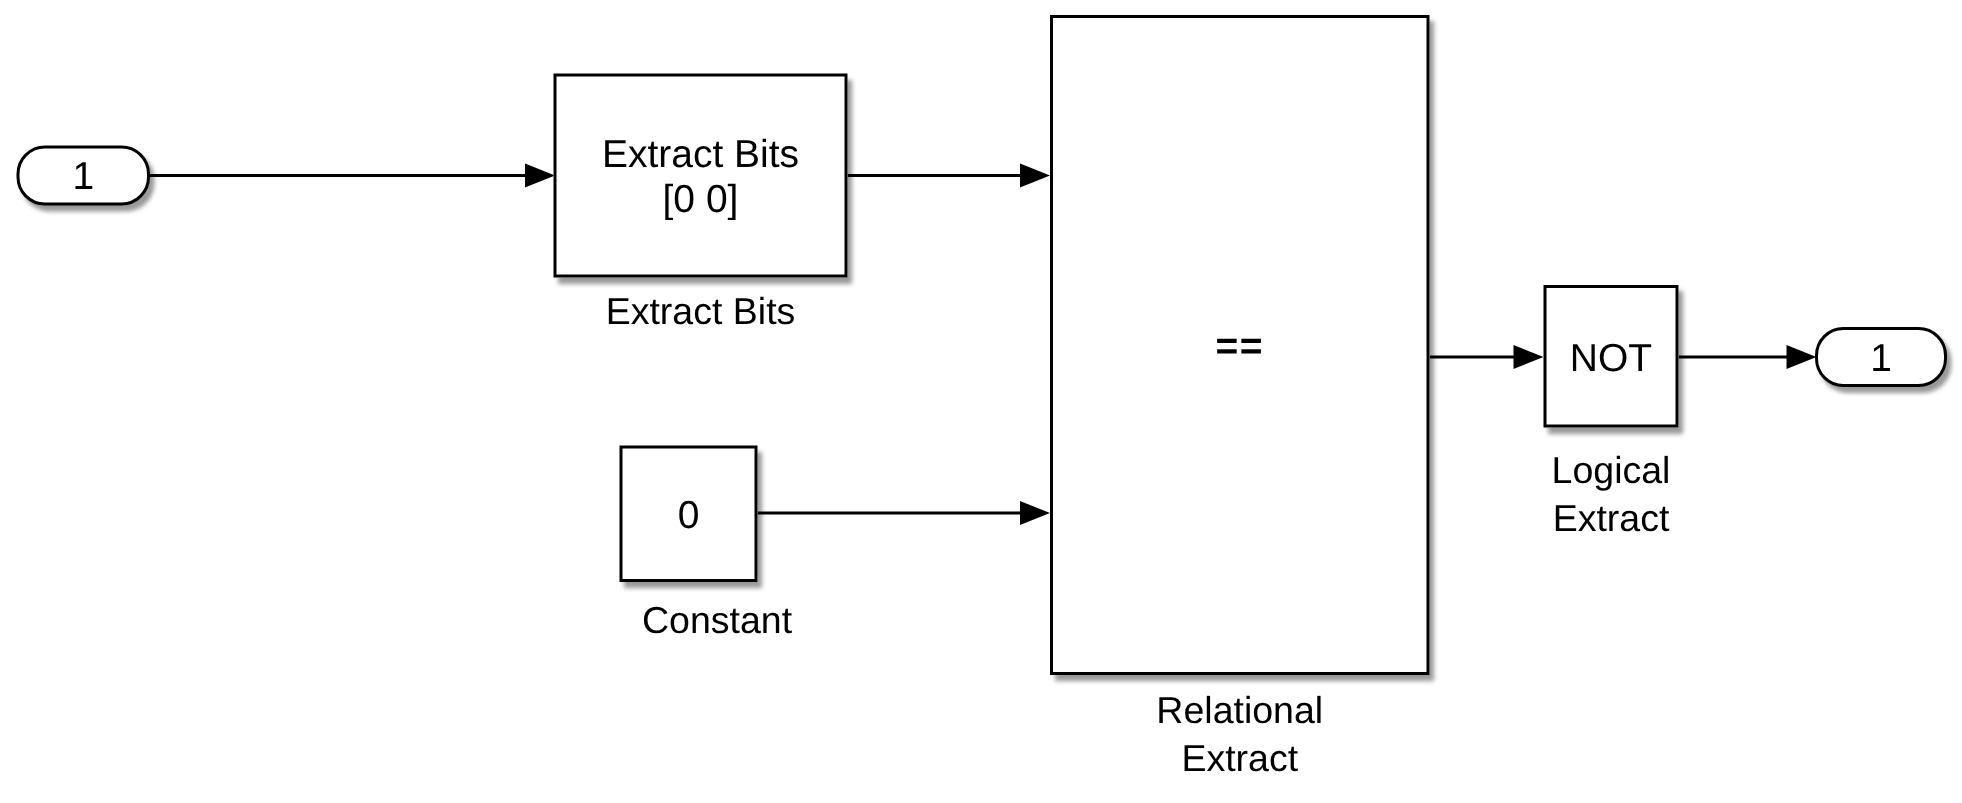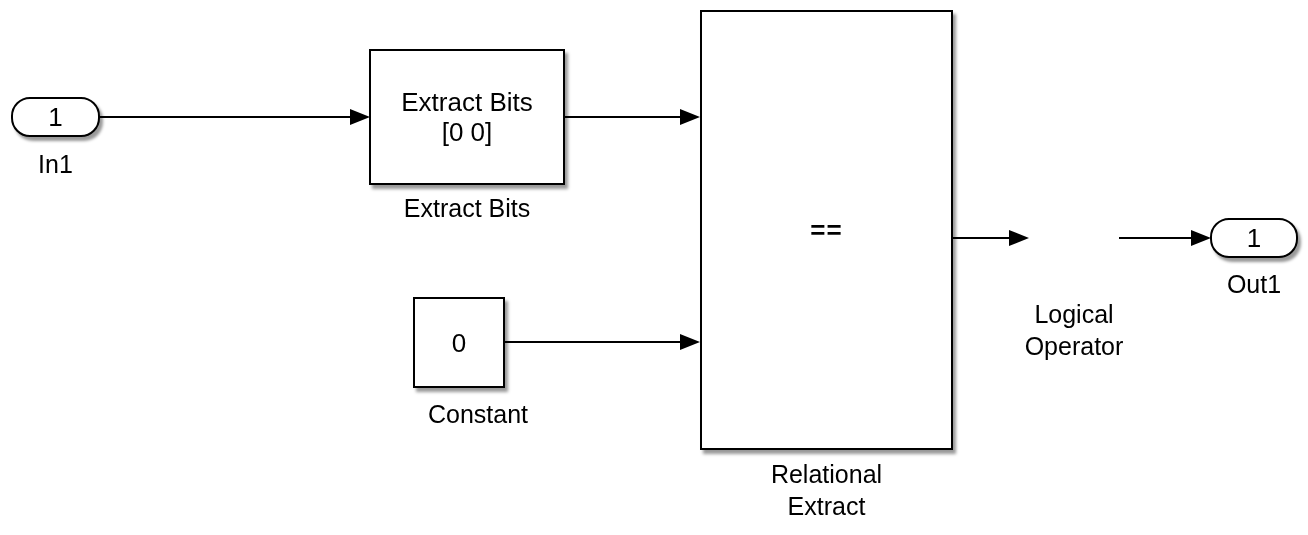--- a/index.html
+++ b/index.html
@@ -74,40 +74,41 @@
 
   <div class="wire" style="left:953px; top:237px; width:58px;"></div>
   <div class="arrowhead" style="left:1009px; top:230px;"></div>
 
   <div class="wire" style="left:1119px; top:237px; width:74px;"></div>
   <div class="arrowhead" style="left:1191px; top:230px;"></div>
 
   <div class="block pill" style="left:11px; top:97px; width:89px; height:40px;">
     <span class="content">1</span>
   </div>
-  <div class="label" style="left:8px; top:148px; width:95px;">In1</div>
 
   <div class="block" style="left:369px; top:49px; width:196px; height:136px;">
     <span class="content">Extract Bits
 [0 0]</span>
   </div>
   <div class="label" style="left:369px; top:192px; width:196px;">Extract Bits</div>
 
   <div class="block" style="left:413px; top:297px; width:92px; height:91px;">
     <span class="content">0</span>
   </div>
   <div class="label" style="left:388px; top:398px; width:180px;">Constant</div>
 
   <div class="block" style="left:700px; top:10px; width:253px; height:440px;">
     <span class="content op-symbol">==</span>
   </div>
   <div class="label" style="left:700px; top:458px; width:253px;">Relational
 Extract</div>
 
+  <div class="block" style="left:1029px; top:190px; width:90px; height:95px;">
+    <span class="content">NOT</span>
+  </div>
   <div class="label" style="left:994px; top:298px; width:160px;">Logical
-Operator</div>
+Extract</div>
 
   <div class="block pill" style="left:1210px; top:218px; width:88px; height:40px;">
     <span class="content">1</span>
   </div>
-  <div class="label" style="left:1210px; top:268px; width:88px;">Out1</div>
 
 </div>
 
 </body></html>

